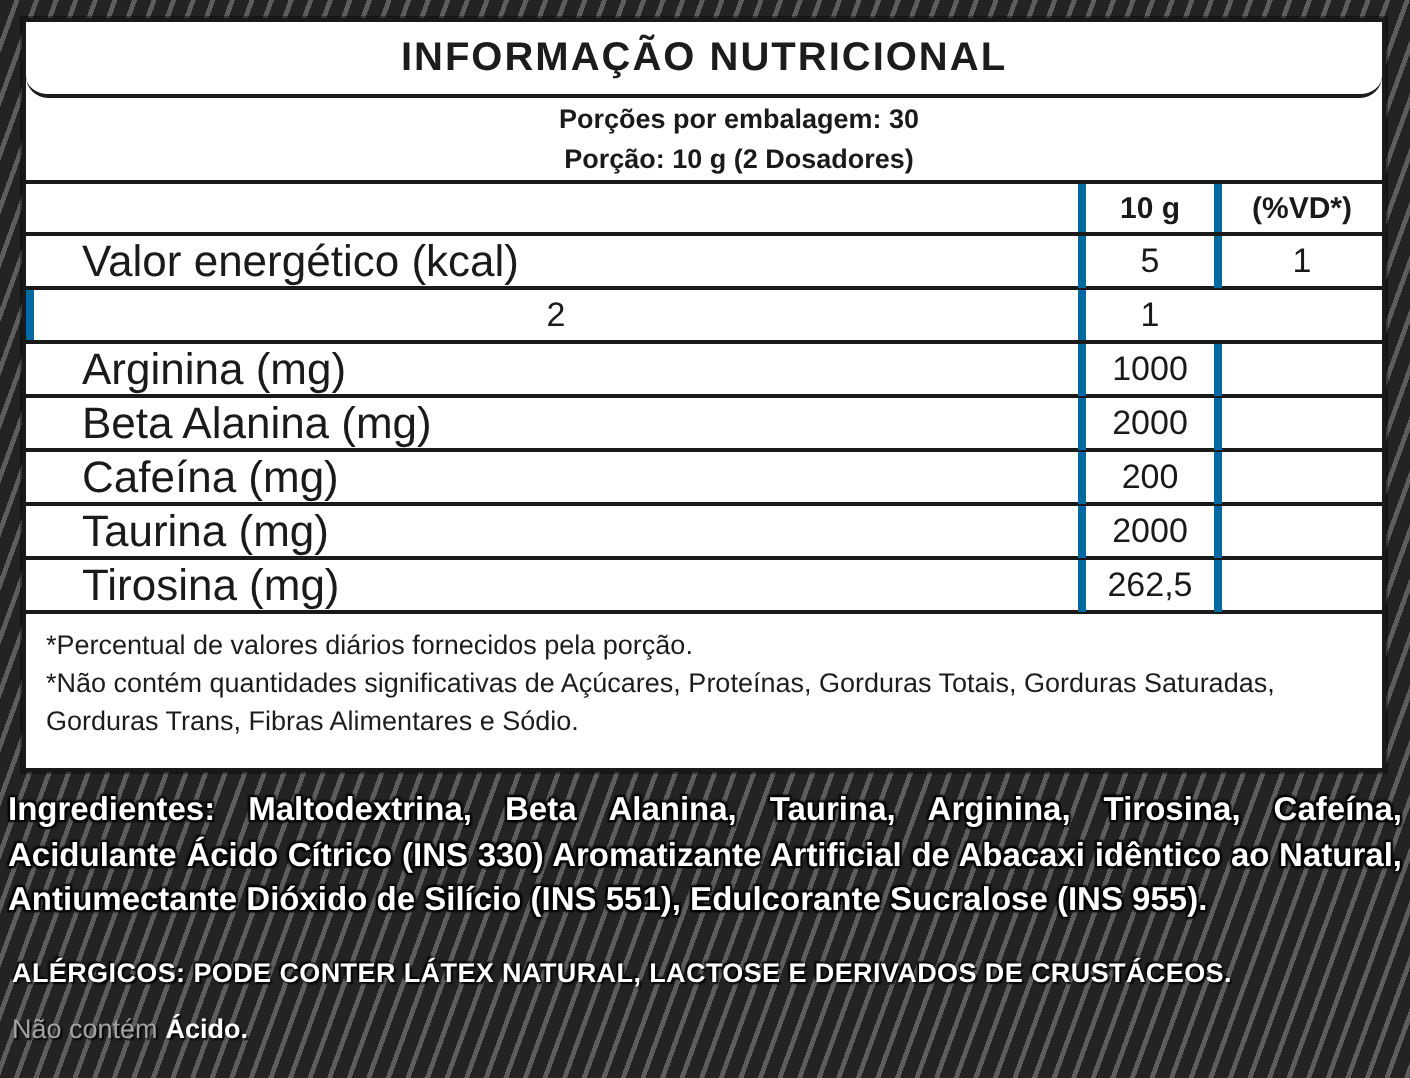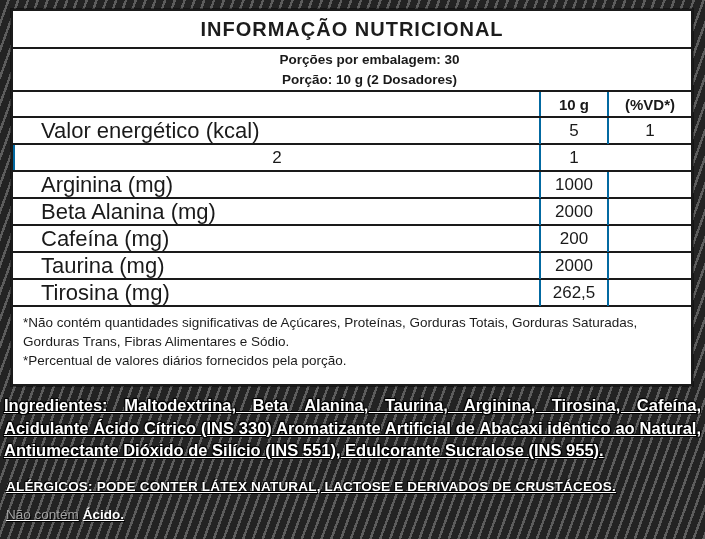--- a/index.html
+++ b/index.html
@@ -21,21 +21,21 @@
     position: absolute;
     left: 11px; top: 9px;
     width: 682px; height: 377px;
     background: #ffffff;
     border: 2px solid #1a1a1a;
     box-shadow: 0 0 0 1px rgba(0,0,0,0.4);
   }
   .title-sec {
     height: 38px;
     border-bottom: 2px solid #1a1a1a;
-    display: flex; align-items: center; justify-content: center;
+    display: flex; align-items: center; justify-content: center; border-radius: 11px;
   }
   .title-sec h1 {
     font-size: 20px; font-weight: bold; letter-spacing: 1px;
     color: #1c1c1c;
   }
   .portion-sec {
     height: 43px;
     border-bottom: 2px solid #1a1a1a;
     display: flex; flex-direction: column;
     align-items: center; justify-content: center; padding-left: 35px;
@@ -51,40 +51,39 @@
     border-bottom: 2px solid #1a1a1a;
   }
   .t-row.header { height: 26px; }
   .cell-label {
     display: flex; align-items: center;
     padding-left: 28px;
     font-size: 22px;
   }
   .cell-val {
     display: flex; align-items: center; justify-content: center;
-    border-left: 2px solid #0369a1;
+    border-left: 4px solid #0369a1;
     font-size: 17px;
   }
   .t-row.header .cell-val { font-size: 15px; font-weight: bold; }
 
   .footnotes {
     padding: 6px 10px 0 10px;
   }
   .footnotes p {
     font-size: 13.5px;
     line-height: 1.42;
     color: #1c1c1c;
   }
 
   
   .bottom {
     position: absolute;
     left: 4px; right: 4px; top: 394px;
     color: #ffffff;
-    text-decoration: underline;
   }
   .ingredients {
     font-size: 16.5px;
     font-weight: bold;
     line-height: 22.5px;
     text-align: justify;
     text-shadow: 1px 1px 1px #000, -1px -1px 1px #000, 1px -1px 1px #000, -1px 1px 1px #000;
   }
   .allergens {
     margin-top: 17px;
@@ -154,22 +153,22 @@
       <div class="cell-val"></div>
     </div>
     <div class="t-row">
       <div class="cell-label">Tirosina (mg)</div>
       <div class="cell-val">262,5</div>
       <div class="cell-val"></div>
     </div>
   </div>
 
   <div class="footnotes">
+    <p>*Percentual de valores diários fornecidos pela porção.</p>
     <p>*Não contém quantidades significativas de Açúcares, Proteínas, Gorduras Totais, Gorduras Saturadas, Gorduras Trans, Fibras Alimentares e Sódio.</p>
-    <p>*Percentual de valores diários fornecidos pela porção.</p>
   </div>
 
 </div>
 
 <div class="bottom">
   <p class="ingredients">Ingredientes: Maltodextrina, Beta Alanina, Taurina, Arginina, Tirosina, Cafeína, Acidulante Ácido Cítrico (INS 330) Aromatizante Artificial de Abacaxi idêntico ao Natural, Antiumectante Dióxido de Silício (INS 551), Edulcorante Sucralose (INS 955).</p>
   <p class="allergens">ALÉRGICOS: PODE CONTER LÁTEX NATURAL, LACTOSE E DERIVADOS DE CRUSTÁCEOS.</p>
   <p class="gluten"><span class="prefix">Não contém</span><span class="emph">Ácido.</span></p>
 </div>
 

